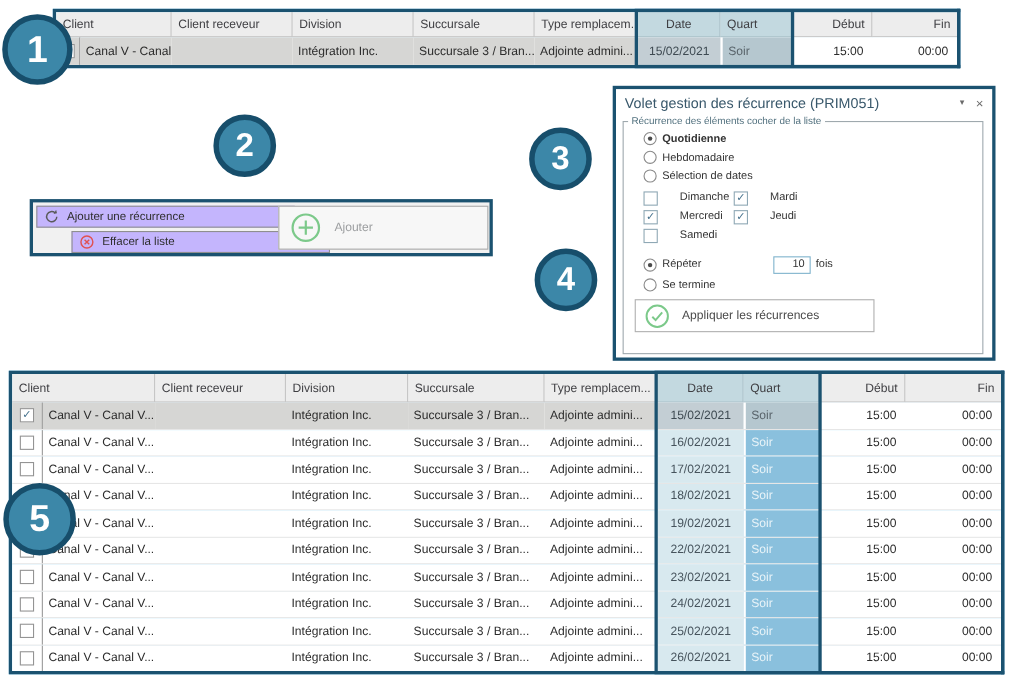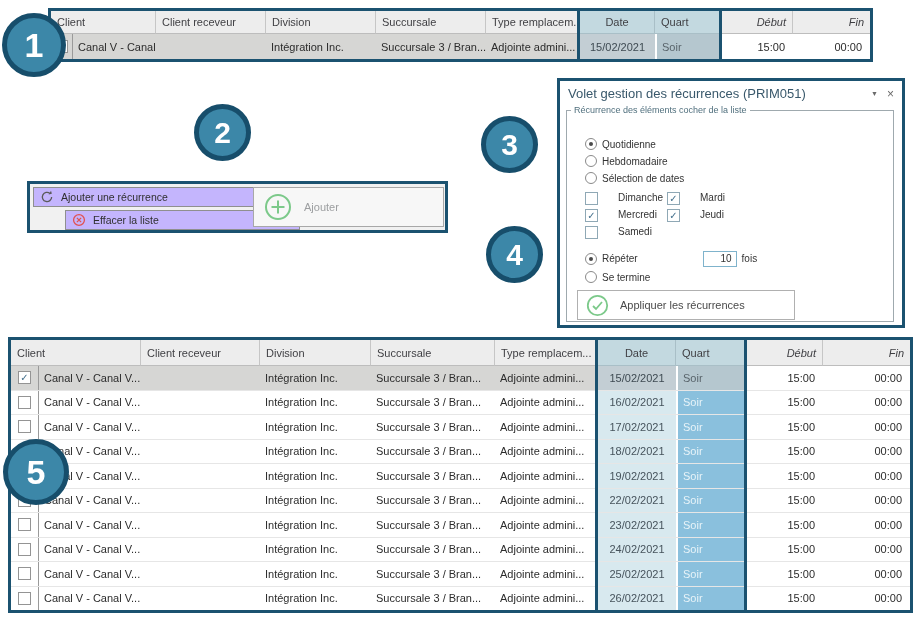--- a/index.html
+++ b/index.html
@@ -16,21 +16,21 @@
 
   
   .tbl{position:absolute;box-sizing:border-box;border:3px solid var(--navy);
        background:#7dd3fc;display:flex;flex-direction:column;z-index:1;}
   .thead{display:flex;background:var(--hdr-bg);flex:0 0 auto;}
   .hcell{box-sizing:border-box;display:flex;align-items:center;padding:0 6px;
          font-size:11px;color:#3f3f43;border-right:1px solid #c6c6c6;
          border-bottom:1px solid #bdbdbd;white-space:nowrap;overflow:hidden;}
   .hcell.blue{background:var(--hdr-blue);border-right-color:#a9bfc7;border-bottom-color:#a9bfc7;}
   .hcell.center{justify-content:center;}
-  .hcell.right{justify-content:flex-end;font-style:italic;}
+  .hcell.right{justify-content:flex-end;}
   .hcell:last-child{border-right:none;}
   .rows{display:flex;flex-direction:column;flex:1 1 auto;}
   .trow{display:flex;flex:1 1 auto;background:#fff;border-bottom:1px solid #e6e6e6;}
   .trow:last-child{border-bottom:none;}
   .cell{box-sizing:border-box;display:flex;align-items:center;padding:0 5px;
         font-size:11px;color:#2c2c2c;white-space:nowrap;overflow:hidden;}
   .cell.ck{justify-content:center;border-right:1px solid #9a9a9a;padding:0 2px;}
   .cell.date{justify-content:center;background:var(--date-bg);color:#46535c;}
   .cell.quart{background:var(--quart-bg);color:#e8f3f8;border-left:2px solid #fff;}
   .cell.right{justify-content:flex-end;padding-right:8px;padding-left:12px;}
@@ -82,21 +82,21 @@
                font-size:13px;color:#39586b;}
   #panel-title .t{flex:1 1 auto;white-space:nowrap;overflow:hidden;}
   .win-ic{color:#6a6a6a;margin-left:9px;cursor:default;}
   .win-ic.dd{font-size:7px;} .win-ic.cl{font-size:12px;line-height:12px;}
   #gbox{position:relative;margin:4px 8px 0 6px;height:212px;box-sizing:border-box;
         border:1px solid #9fa9ae;padding:2px 8px 0 8px;}
   #gbox-legend{position:absolute;top:-6px;left:4px;background:#fff;padding:0 3px;
                font-size:9px;color:#51707e;white-space:nowrap;}
   .opt{display:flex;align-items:center;gap:5px;font-size:10px;color:#333;height:14px;
        margin:3px 0 0 10px;}
-  .opt:first-of-type{margin-top:24px;}
+  .opt:first-of-type{margin-top:6px;font-weight:bold;}
   #days{display:grid;grid-template-columns:82px auto;margin:7px 0 0 10px;}
   .day{display:flex;align-items:flex-start;gap:20px;font-size:10px;color:#333;height:17px;}
   #repeat-row{display:flex;align-items:center;gap:5px;font-size:10px;color:#333;
               height:17px;margin:7px 0 0 10px;}
   #repeat-count{width:34px;height:16px;box-sizing:border-box;border:1px solid #7fb3cc;
                 font-size:10px;text-align:right;padding:0 4px 0 0;color:#333;
                 font-family:"Liberation Sans",sans-serif;}
   #end-row{display:flex;align-items:center;gap:5px;font-size:10px;color:#333;
            height:14px;margin:3px 0 0 10px;}
   #apply-btn{margin:6px 0 0 2px;width:218px;height:30px;box-sizing:border-box;
@@ -161,21 +161,21 @@
       <svg width="28" height="28" viewBox="0 0 28 28">
         <circle cx="14" cy="14" r="12" fill="none" stroke="#7cc98a" stroke-width="2"></circle>
         <path d="M14 7.5 V20.5 M7.5 14 H20.5" stroke="#7cc98a" stroke-width="2" fill="none"></path>
       </svg>
       <span class="lbl">Ajouter</span>
     </button>
   </div>
 
   <div id="panel">
     <div id="panel-title">
-      <span class="t">Volet gestion des récurrences (PRIM051)</span>
+      <span class="t">Volet gestion des récurrence (PRIM051)</span>
       <span class="win-ic dd">▼</span>
       <span class="win-ic cl">×</span>
     </div>
     <div id="gbox">
       <span id="gbox-legend">Récurrence des éléments cocher de la liste</span>
       <div id="freq">
           <div class="opt">
             <span class="rd on"></span>
             <span class="lbl">Quotidienne</span>
           </div>

